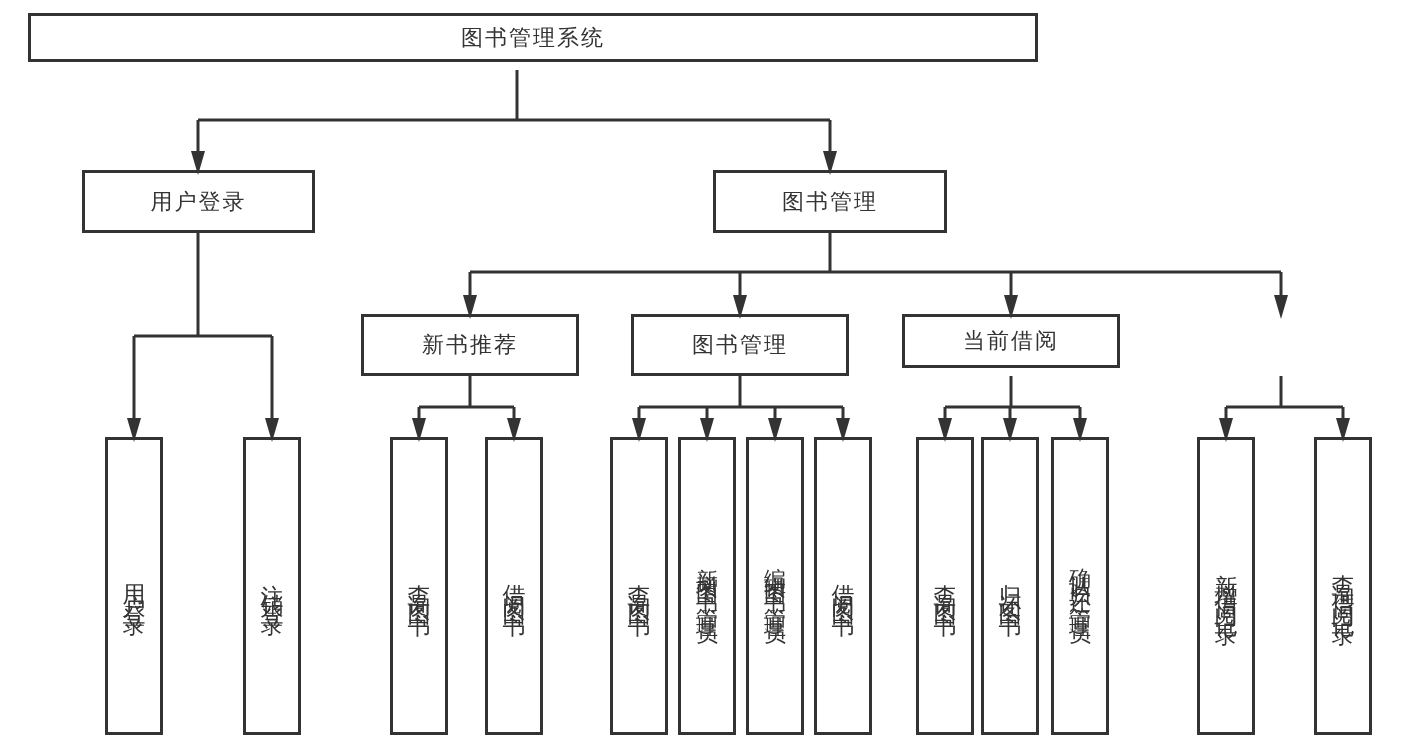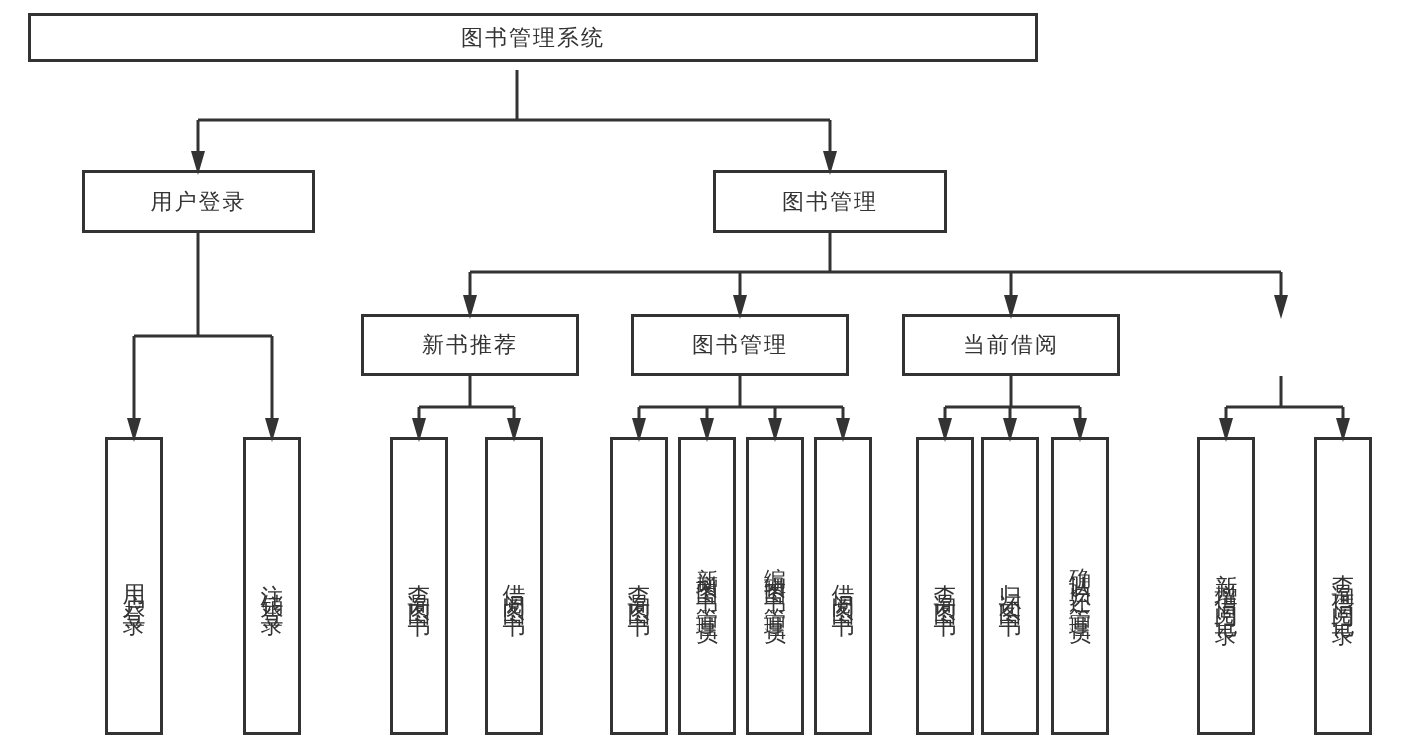--- a/index.html
+++ b/index.html
@@ -111,21 +111,21 @@
   <div class="box" style="left:713px;top:170px;width:234px;height:63px;">
     <span class="h-label">图书管理</span>
   </div>
 
   <div class="box" style="left:361px;top:314px;width:218px;height:62px;">
     <span class="h-label">新书推荐</span>
   </div>
   <div class="box" style="left:631px;top:314px;width:218px;height:62px;">
     <span class="h-label">图书管理</span>
   </div>
-  <div class="box" style="left:902px;top:314px;width:218px;height:62px;">
+  <div class="box" style="left:902px;top:314px;width:218px;height:54px;">
     <span class="h-label">当前借阅</span>
   </div>
 
   <div class="box" style="left:105px;top:437px;width:58px;height:298px;">
     <span class="v-label">用户登录</span>
   </div>
   <div class="box" style="left:243px;top:437px;width:58px;height:298px;">
     <span class="v-label">注销登录</span>
   </div>
 

